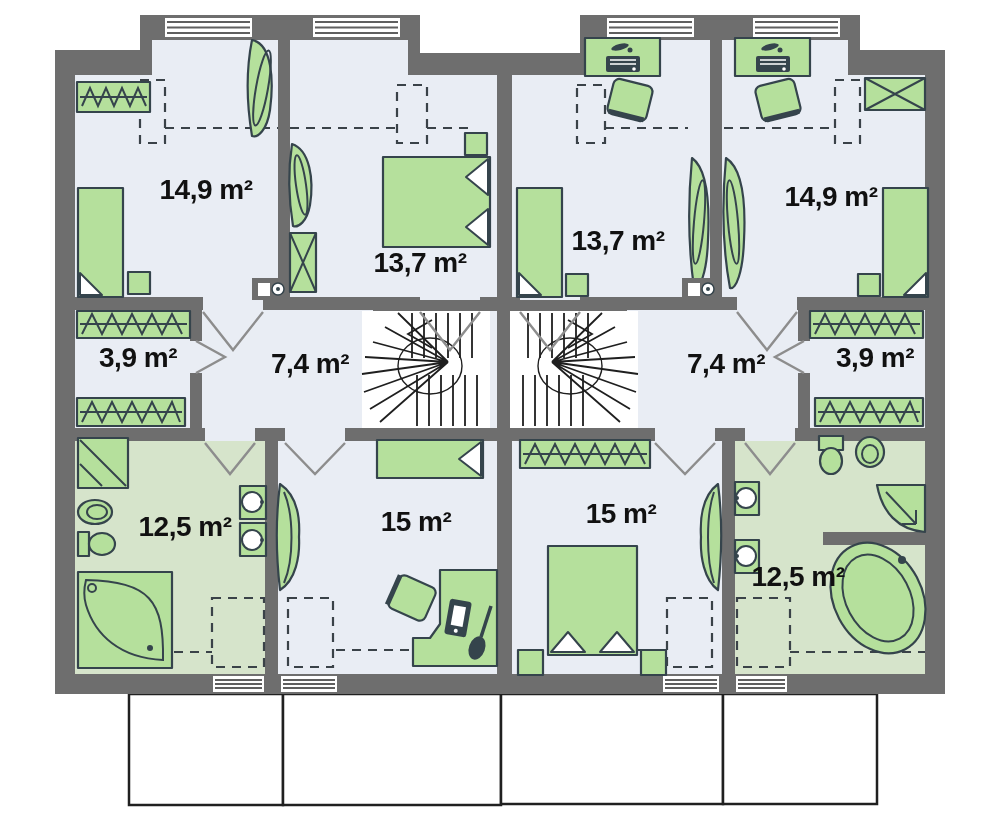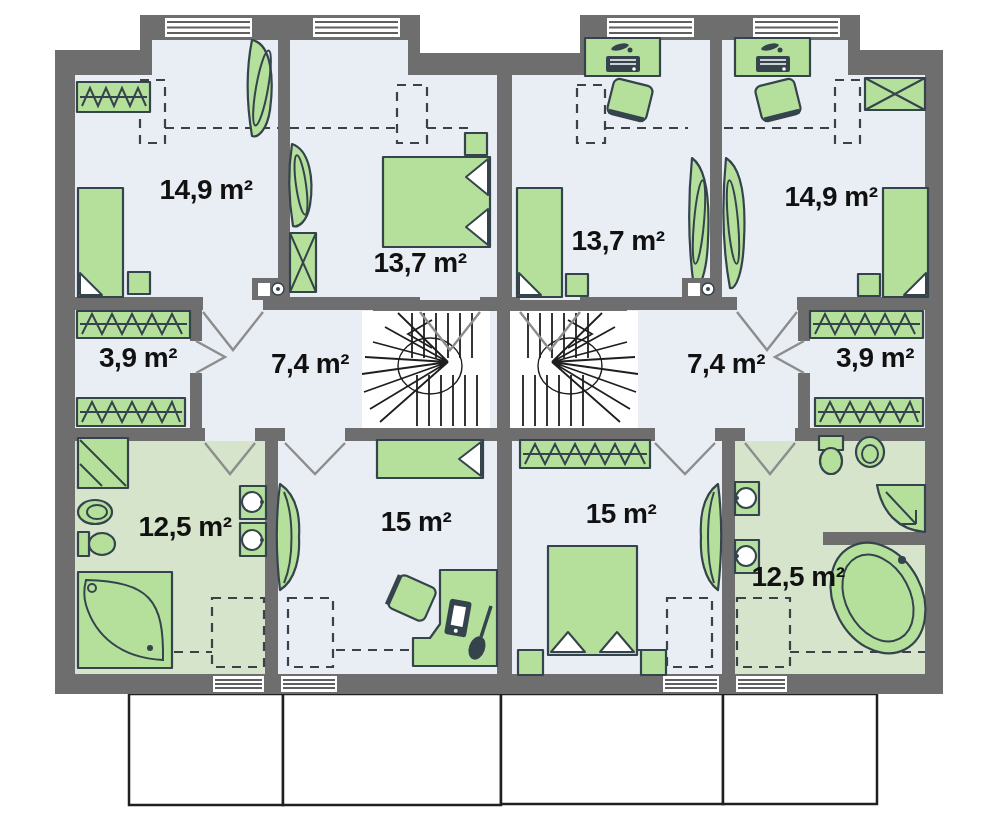--- a/index.html
+++ b/index.html
@@ -1,22 +1,22 @@
 <!DOCTYPE html>
 <html style="--background: #ffffff; --wall: #6e6e6e; --floor: #e9edf4; --bath-floor: #d6e4cb; --furniture: #b5e09c; --furniture-stroke: #35444c; --window-line: #5f5f5f; --door-line: #8d8d8d; --dash-line: #3a4248; --footprint-outline: #202020; --label: #111111;"><head>
 <meta charset="utf-8">
 <style>
   :root{
     --background:#ffffff; --wall:#6e6e6e; --floor:#e9edf4; --bath-floor:#d6e4cb;
     --furniture:#b5e09c; --furniture-stroke:#35444c; --window-line:#5f5f5f;
     --door-line:#8d8d8d; --dash-line:#3a4248; --footprint-outline:#202020; --label:#111111;
   }
   html,body{margin:0;padding:0;background:var(--background);}
-  .plan{position:relative;width:928px;height:822px;background:var(--background);overflow:hidden;
-        font-family:"Liberation Sans",sans-serif;padding-left:15px;}
+  .plan{position:relative;width:1000px;height:822px;background:var(--background);overflow:hidden;
+        font-family:"Liberation Sans",sans-serif;}
   .plan svg{position:absolute;left:0;top:0;}
   .room-label{position:absolute;transform:translate(-50%,-50%);font-weight:bold;font-size:28px;
         color:var(--label);white-space:nowrap;letter-spacing:-0.5px;}
   
   .wall{fill:var(--wall);}
   .floor-blue{fill:var(--floor);}
   .floor-green{fill:var(--bath-floor);}
   .win{fill:#ffffff;}
   .winline{stroke:var(--window-line);stroke-width:2;fill:none;}
   .furn{fill:var(--furniture);stroke:var(--furniture-stroke);stroke-width:2.2;stroke-linejoin:round;}

